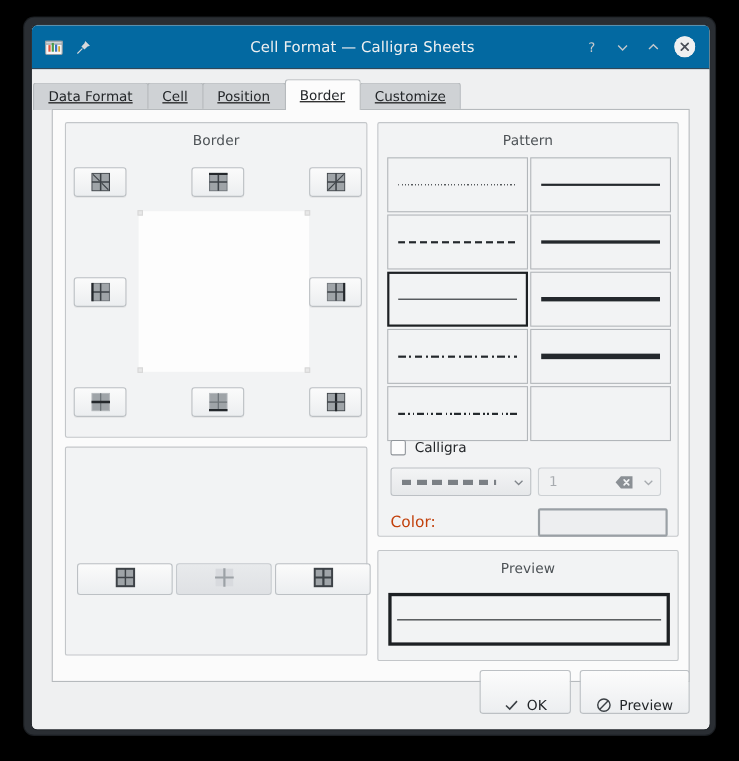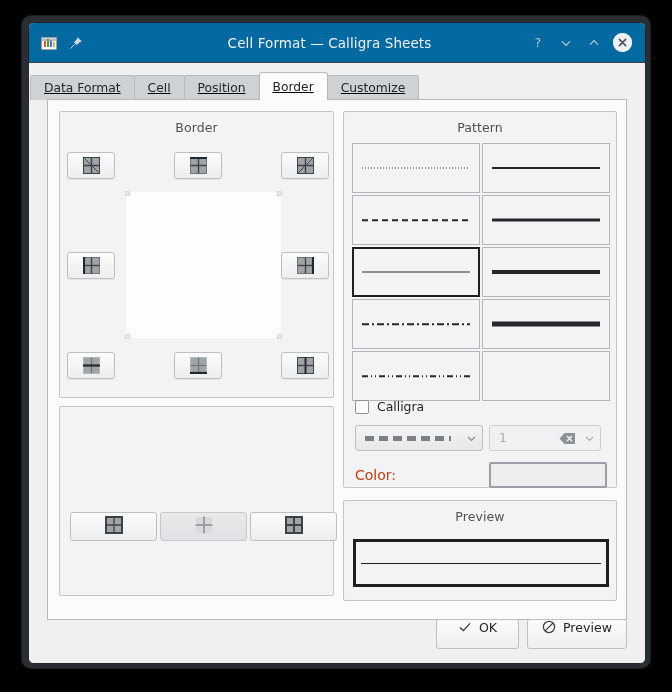--- a/index.html
+++ b/index.html
@@ -353,29 +353,29 @@
   }
 
   
   .footer {
     position: absolute;
     right: 18px; bottom: 14px;
     display: flex;
     gap: 8px;
   }
   .dlg-btn {
-    height: 30px;
+    height: 40px;
     min-width: 83px;
     padding: 0 14px;
     background: linear-gradient(#fcfcfc, #eceef0);
     border: 1px solid #bcc0c4;
     border-radius: 3px;
     box-sizing: border-box;
     display: flex;
-    align-items: flex-start;
+    align-items: flex-end;
     justify-content: center;
     gap: 7px;
     font-size: 12.6px;
     color: #232629;
     cursor: pointer;
   }
   .dlg-btn svg { display: block; }
 </style>
 </head>
 <body>

